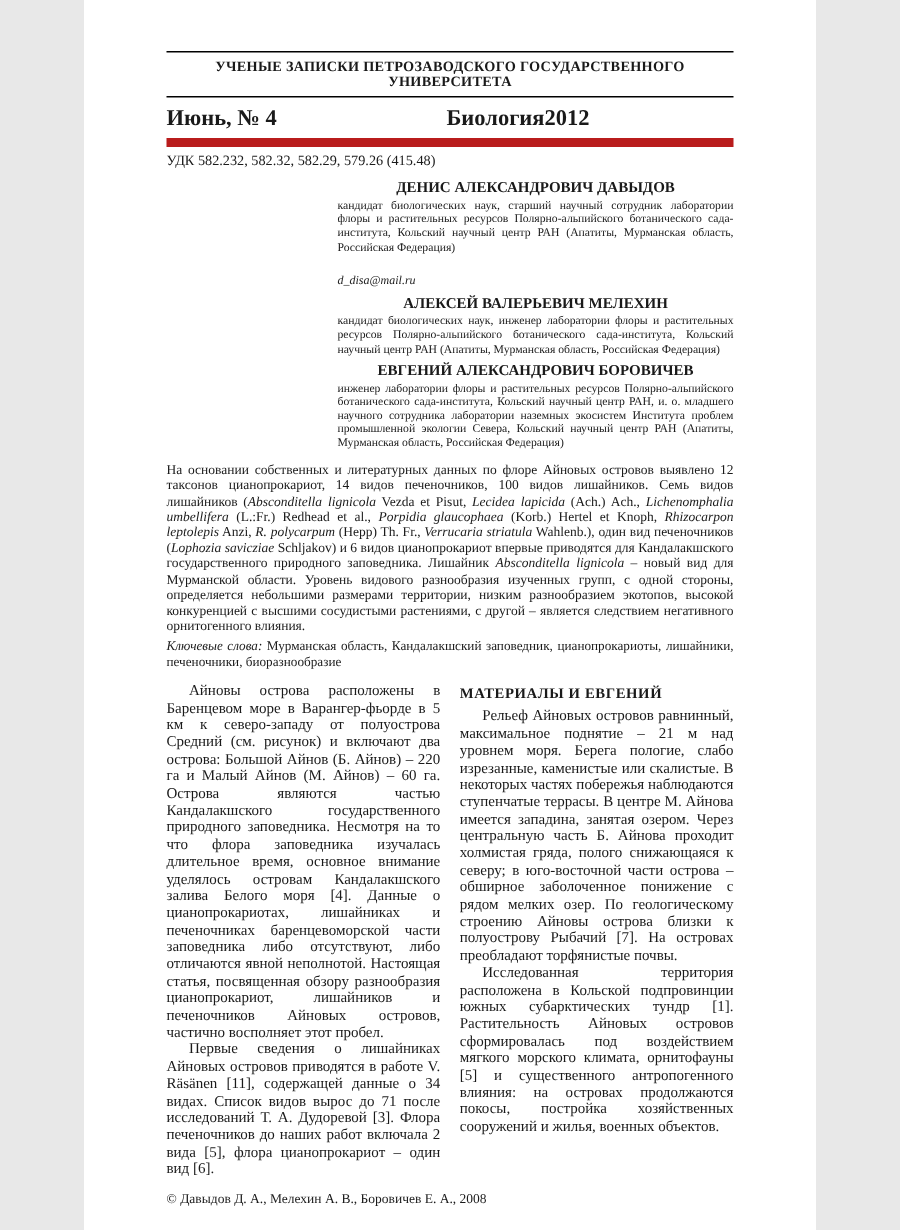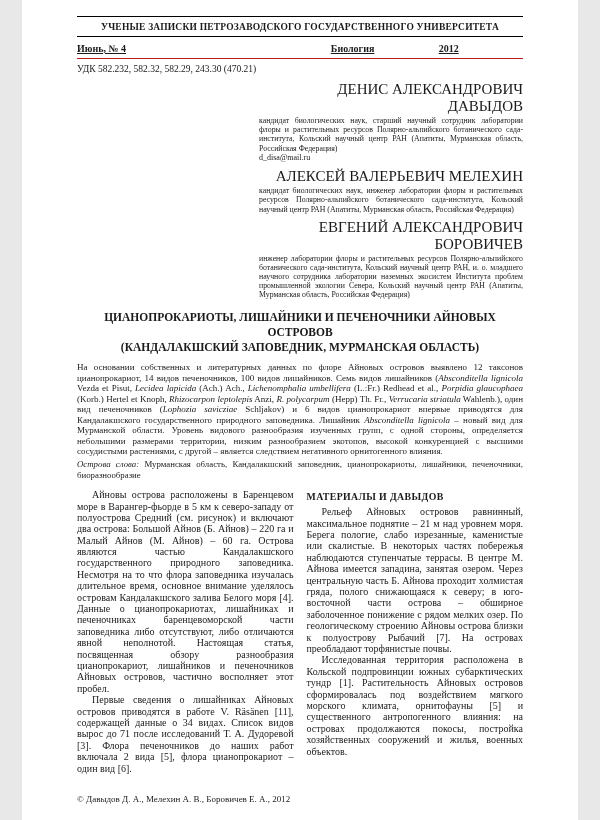--- a/index.html
+++ b/index.html
@@ -1,39 +1,39 @@
 <!DOCTYPE html>
 <html lang="ru"><head>
 <meta charset="utf-8">
 <style>
   html, body { margin: 0; padding: 0; background: #e8e8e8; }
   .page {
-    width: 556px; height: 820px; margin: 0 auto; background: #ffffff;
-    box-sizing: border-box; padding: 16px 55px 0 55px; position: relative;
+    width: 488px; height: 820px; margin: 0 auto; background: #ffffff;
+    box-sizing: border-box; padding: 34px 55px 0 55px; position: relative;
     overflow: hidden; color: #1a1a1a;
     font-family: "Liberation Serif", "DejaVu Serif", serif;
   }
   .journal-header {
     border-top: 1px solid #000; border-bottom: 1px solid #000;
     font-weight: 700; font-size: 9.5px; text-align: center;
     padding: 5px 0 4px 0; letter-spacing: 0.2px;
   }
   .issue-row {
-    display: flex; font-weight: 700; font-size: 10px;
-    padding: 6px 0 4px 0; border-bottom: 1px solid #b91c1c; text-decoration: underline;
+    display: flex; font-weight: 700; font-size: 15px;
+    padding: 6px 0 4px 0; border-bottom: 6px solid #b91c1c;
   }
   .issue-left  { flex: 1; text-align: left; }
   .issue-center{ flex: 1; text-align: right; }
-  .issue-right { flex: 1; text-align: center; }
+  .issue-right { flex: 1; text-align: left; }
   .udc { font-size: 9.5px; margin-top: 5px; }
   .authors { width: 264px; margin-left: auto; margin-top: 7px; }
   .author { margin-bottom: 5px; }
-  .author-name { font-weight: 400; font-size: 15px; text-align: right; margin-bottom: 1px; }
+  .author-name { font-weight: 700; font-size: 10px; text-align: center; margin-bottom: 1px; }
   .author-affil { font-size: 7.8px; line-height: 1.18; text-align: justify; }
-  .author-email { font-size: 8px; line-height: 1.3; }
+  .author-email { font-size: 8px; font-style: italic; line-height: 1.3; margin-top: 13px; }
   .title { font-weight: 700; font-size: 11.5px; text-align: center; margin-top: 10px; line-height: 1.3; }
   .abstract { font-size: 9px; line-height: 1.16; text-align: justify; margin: 8px 0 0 0; }
   .keywords { font-size: 8.8px; line-height: 1.18; text-align: justify; margin: 3px 0 0 0; }
   .kw-label { font-style: italic; }
   .columns { display: flex; gap: 13px; margin-top: 9px; justify-content: center; }
   .col { flex: 1; font-size: 10px; line-height: 1.14; text-align: justify; }
   .col p { margin: 0; text-indent: 15px; }
   .section-heading { font-weight: 700; font-size: 9.8px; letter-spacing: 0.4px; margin: 2px 0 4px 0; }
   .footer { position: absolute; left: 55px; bottom: 16px; font-size: 9px; }
 </style>
@@ -43,54 +43,50 @@
 <div class="page">
 
   <div class="journal-header">УЧЕНЫЕ ЗАПИСКИ ПЕТРОЗАВОДСКОГО ГОСУДАРСТВЕННОГО УНИВЕРСИТЕТА</div>
 
   <div class="issue-row">
     <span class="issue-left">Июнь, № 4</span>
     <span class="issue-center">Биология</span>
     <span class="issue-right">2012</span>
   </div>
 
-  <div class="udc">УДК 582.232, 582.32, 582.29, 243.30 (470.21)</div>
+  <div class="udc">УДК 582.232, 582.32, 582.29, 579.26 (415.48)</div>
 
   <div class="authors">
     <div class="author">
       <div class="author-name">ДЕНИС АЛЕКСАНДРОВИЧ ДАВЫДОВ</div>
       <div class="author-affil">кандидат биологических наук, старший научный сотрудник лаборатории флоры и растительных ресурсов Полярно-альпийского ботанического сада-института, Кольский научный центр РАН (Апатиты, Мурманская область, Российская Федерация)</div>
       <div class="author-email">d_disa@mail.ru</div>
     </div>
     <div class="author">
       <div class="author-name">АЛЕКСЕЙ ВАЛЕРЬЕВИЧ МЕЛЕХИН</div>
       <div class="author-affil">кандидат биологических наук, инженер лаборатории флоры и растительных ресурсов Полярно-альпийского ботанического сада-института, Кольский научный центр РАН (Апатиты, Мурманская область, Российская Федерация)</div>
     </div>
     <div class="author">
       <div class="author-name">ЕВГЕНИЙ АЛЕКСАНДРОВИЧ БОРОВИЧЕВ</div>
       <div class="author-affil">инженер лаборатории флоры и растительных ресурсов Полярно-альпийского ботанического сада-института, Кольский научный центр РАН, и. о. младшего научного сотрудника лаборатории наземных экосистем Института проблем промышленной экологии Севера, Кольский научный центр РАН (Апатиты, Мурманская область, Российская Федерация)</div>
     </div>
   </div>
 
-  <div class="title">
-    <div>ЦИАНОПРОКАРИОТЫ, ЛИШАЙНИКИ И ПЕЧЕНОЧНИКИ АЙНОВЫХ ОСТРОВОВ</div>
-    <div>(КАНДАЛАКШСКИЙ ЗАПОВЕДНИК, МУРМАНСКАЯ ОБЛАСТЬ)</div>
-  </div>
 
   <p class="abstract"><span>На основании собственных и литературных данных по флоре Айновых островов выявлено 12 таксонов цианопрокариот, 14 видов печеночников, 100 видов лишайников. Семь видов лишайников (</span><i>Absconditella lignicola</i><span> Vezda et Pisut, </span><i>Lecidea lapicida</i><span> (Ach.) Ach., </span><i>Lichenomphalia umbellifera</i><span> (L.:Fr.) Redhead et al., </span><i>Porpidia glaucophaea</i><span> (Korb.) Hertel et Knoph, </span><i>Rhizocarpon leptolepis</i><span> Anzi, </span><i>R. polycarpum</i><span> (Hepp) Th. Fr., </span><i>Verrucaria striatula</i><span> Wahlenb.), один вид печеночников (</span><i>Lophozia savicziae</i><span> Schljakov) и 6 видов цианопрокариот впервые приводятся для Кандалакшского государственного природного заповедника. Лишайник </span><i>Absconditella lignicola</i><span> – новый вид для Мурманской области. Уровень видового разнообразия изученных групп, с одной стороны, определяется небольшими размерами территории, низким разнообразием экотопов, высокой конкуренцией с высшими сосудистыми растениями, с другой – является следствием негативного орнитогенного влияния.</span></p>
 
-  <p class="keywords"><span class="kw-label">Острова слова:</span><span> Мурманская область, Кандалакшский заповедник, цианопрокариоты, лишайники, печеночники, биоразнообразие</span></p>
+  <p class="keywords"><span class="kw-label">Ключевые слова:</span><span> Мурманская область, Кандалакшский заповедник, цианопрокариоты, лишайники, печеночники, биоразнообразие</span></p>
 
   <div class="columns">
     <div class="col">
       <p>Айновы острова расположены в Баренцевом море в Варангер-фьорде в 5 км к северо-западу от полуострова Средний (см. рисунок) и включают два острова: Большой Айнов (Б. Айнов) – 220 га и Малый Айнов (М. Айнов) – 60 га. Острова являются частью Кандалакшского государственного природного заповедника. Несмотря на то что флора заповедника изучалась длительное время, основное внимание уделялось островам Кандалакшского залива Белого моря [4]. Данные о цианопрокариотах, лишайниках и печеночниках баренцевоморской части заповедника либо отсутствуют, либо отличаются явной неполнотой. Настоящая статья, посвященная обзору разнообразия цианопрокариот, лишайников и печеночников Айновых островов, частично восполняет этот пробел.</p>
       <p>Первые сведения о лишайниках Айновых островов приводятся в работе V. Räsänen [11], содержащей данные о 34 видах. Список видов вырос до 71 после исследований Т. А. Дудоревой [3]. Флора печеночников до наших работ включала 2 вида [5], флора цианопрокариот – один вид [6].</p>
     </div>
     <div class="col">
-      <div class="section-heading">МАТЕРИАЛЫ И ДАВЫДОВ</div>
+      <div class="section-heading">МАТЕРИАЛЫ И ЕВГЕНИЙ</div>
       <p>Рельеф Айновых островов равнинный, максимальное поднятие – 21 м над уровнем моря. Берега пологие, слабо изрезанные, каменистые или скалистые. В некоторых частях побережья наблюдаются ступенчатые террасы. В центре М. Айнова имеется западина, занятая озером. Через центральную часть Б. Айнова проходит холмистая гряда, полого снижающаяся к северу; в юго-восточной части острова – обширное заболоченное понижение с рядом мелких озер. По геологическому строению Айновы острова близки к полуострову Рыбачий [7]. На островах преобладают торфянистые почвы.</p>
       <p>Исследованная территория расположена в Кольской подпровинции южных субарктических тундр [1]. Растительность Айновых островов сформировалась под воздействием мягкого морского климата, орнитофауны [5] и существенного антропогенного влияния: на островах продолжаются покосы, постройка хозяйственных сооружений и жилья, военных объектов.</p>
     </div>
   </div>
 
-  <div class="footer">© Давыдов Д. А., Мелехин А. В., Боровичев Е. А., 2012</div>
+  <div class="footer">© Давыдов Д. А., Мелехин А. В., Боровичев Е. А., 2008</div>
 
 </div>
 
 </body></html>

